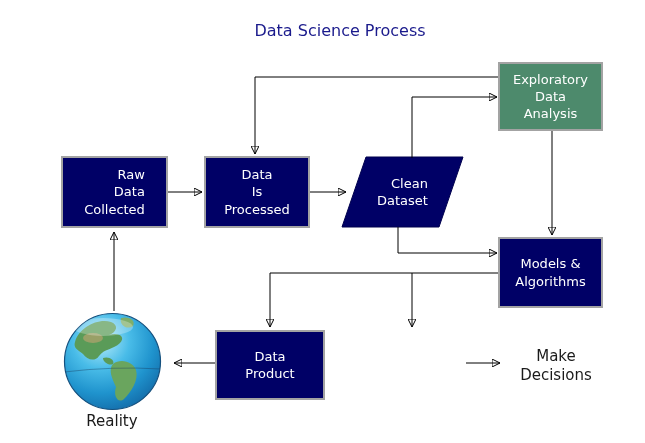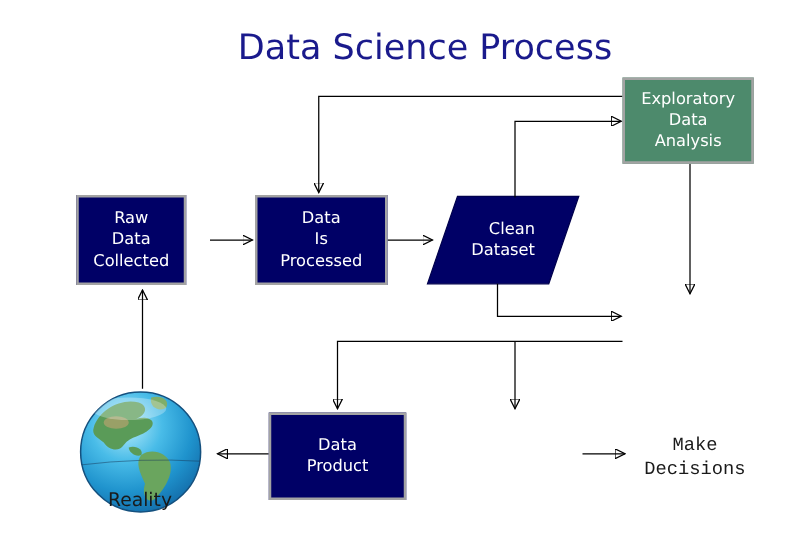--- a/index.html
+++ b/index.html
@@ -7,42 +7,42 @@
     --box-border:#a3a3a3; --box-text:#ffffff; --title-text:#1a1a8c;
     --plain-text:#1a1a1a; --connector:#000000;
   }
   html,body{margin:0;padding:0;background:var(--background);}
   .stage{
     position:relative;width:645px;height:443px;background:var(--background);
     font-family:"DejaVu Sans","Liberation Sans",sans-serif;overflow:hidden;
   }
   .title{
     position:absolute;top:21px;left:35px;width:610px;text-align:center;
-    font-size:28px;color:var(--title-text);letter-spacing:0px;
+    font-size:16px;color:var(--title-text);letter-spacing:0px;
   }
   .overlay{position:absolute;left:0;top:0;width:645px;height:443px;z-index:1;}
   .overlay path{fill:none;stroke:var(--connector);stroke-width:1;}
   .overlay .para{fill:var(--box-fill);stroke:#00004d;stroke-width:1;}
   .node{
     position:absolute;z-index:2;display:flex;align-items:center;justify-content:center;
     text-align:center;white-space:pre-line;font-size:13px;line-height:1.32;
     color:var(--box-text);box-sizing:border-box;
   }
   .boxed{background:var(--box-fill);border:2px solid var(--box-border);}
   .green{background:var(--eda-fill);}
   .plain{color:var(--plain-text);font-size:15px;line-height:1.3;background:transparent;}
-  .n-raw{left:61px;top:156px;width:88px;height:72px;}
+  .n-raw{left:61px;top:156px;width:107px;height:72px;text-align:right;}
   .n-proc{left:204px;top:156px;width:106px;height:72px;}
   .n-clean{left:340px;top:157px;width:125px;height:70px;text-align:right;}
   .n-eda{left:498px;top:62px;width:105px;height:69px;}
   .n-models{left:498px;top:237px;width:105px;height:71px;}
   .n-product{left:215px;top:330px;width:110px;height:70px;}
   .n-comm{left:358px;top:330px;width:108px;height:70px;}
-  .n-decisions{left:500px;top:346px;width:112px;height:40px;font-family:Liberation Mono, monospace;}
-  .n-reality{left:62px;top:391px;width:100px;height:20px;}
+  .n-decisions{left:500px;top:346px;width:112px;height:40px;}
+  .n-reality{left:62px;top:412px;width:100px;height:20px;}
   .globe{position:absolute;left:63px;top:312px;width:99px;height:99px;z-index:2;}
 </style>
 </head>
 <body>
 
 <div class="stage">
 
   <div class="title">Data Science Process</div>
 
   <svg class="overlay" viewBox="0 0 645 443">
@@ -71,20 +71,22 @@
 Data
 Collected</div>
   <div class="node boxed n-proc">Data
 Is
 Processed</div>
   <div class="node n-clean">Clean
 Dataset</div>
   <div class="node boxed green n-eda">Exploratory
 Data
 Analysis</div>
+  <div class="node boxed n-models">Models &amp;
+Algorithms</div>
   <div class="node boxed n-product">Data
 Product</div>
   <div class="node plain n-decisions">Make
 Decisions</div>
 
   <svg class="globe" viewBox="0 0 99 99">
     <defs>
       <radialGradient id="ocean" cx="38%" cy="28%" r="85%">
         <stop offset="0%" stop-color="#b8ecfa"></stop>
         <stop offset="35%" stop-color="#49bce8"></stop>

